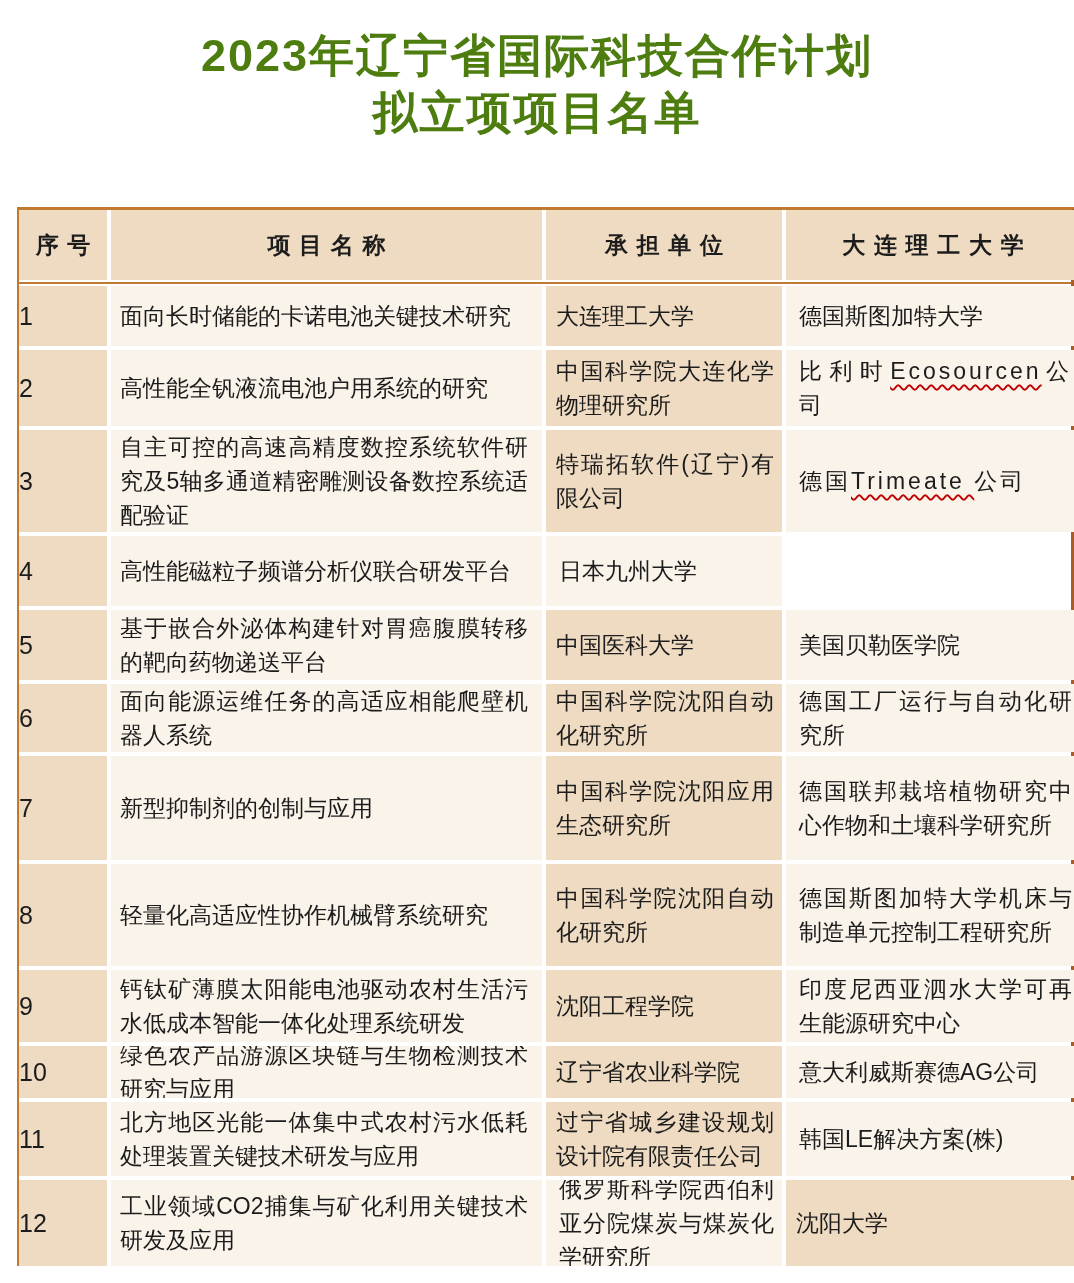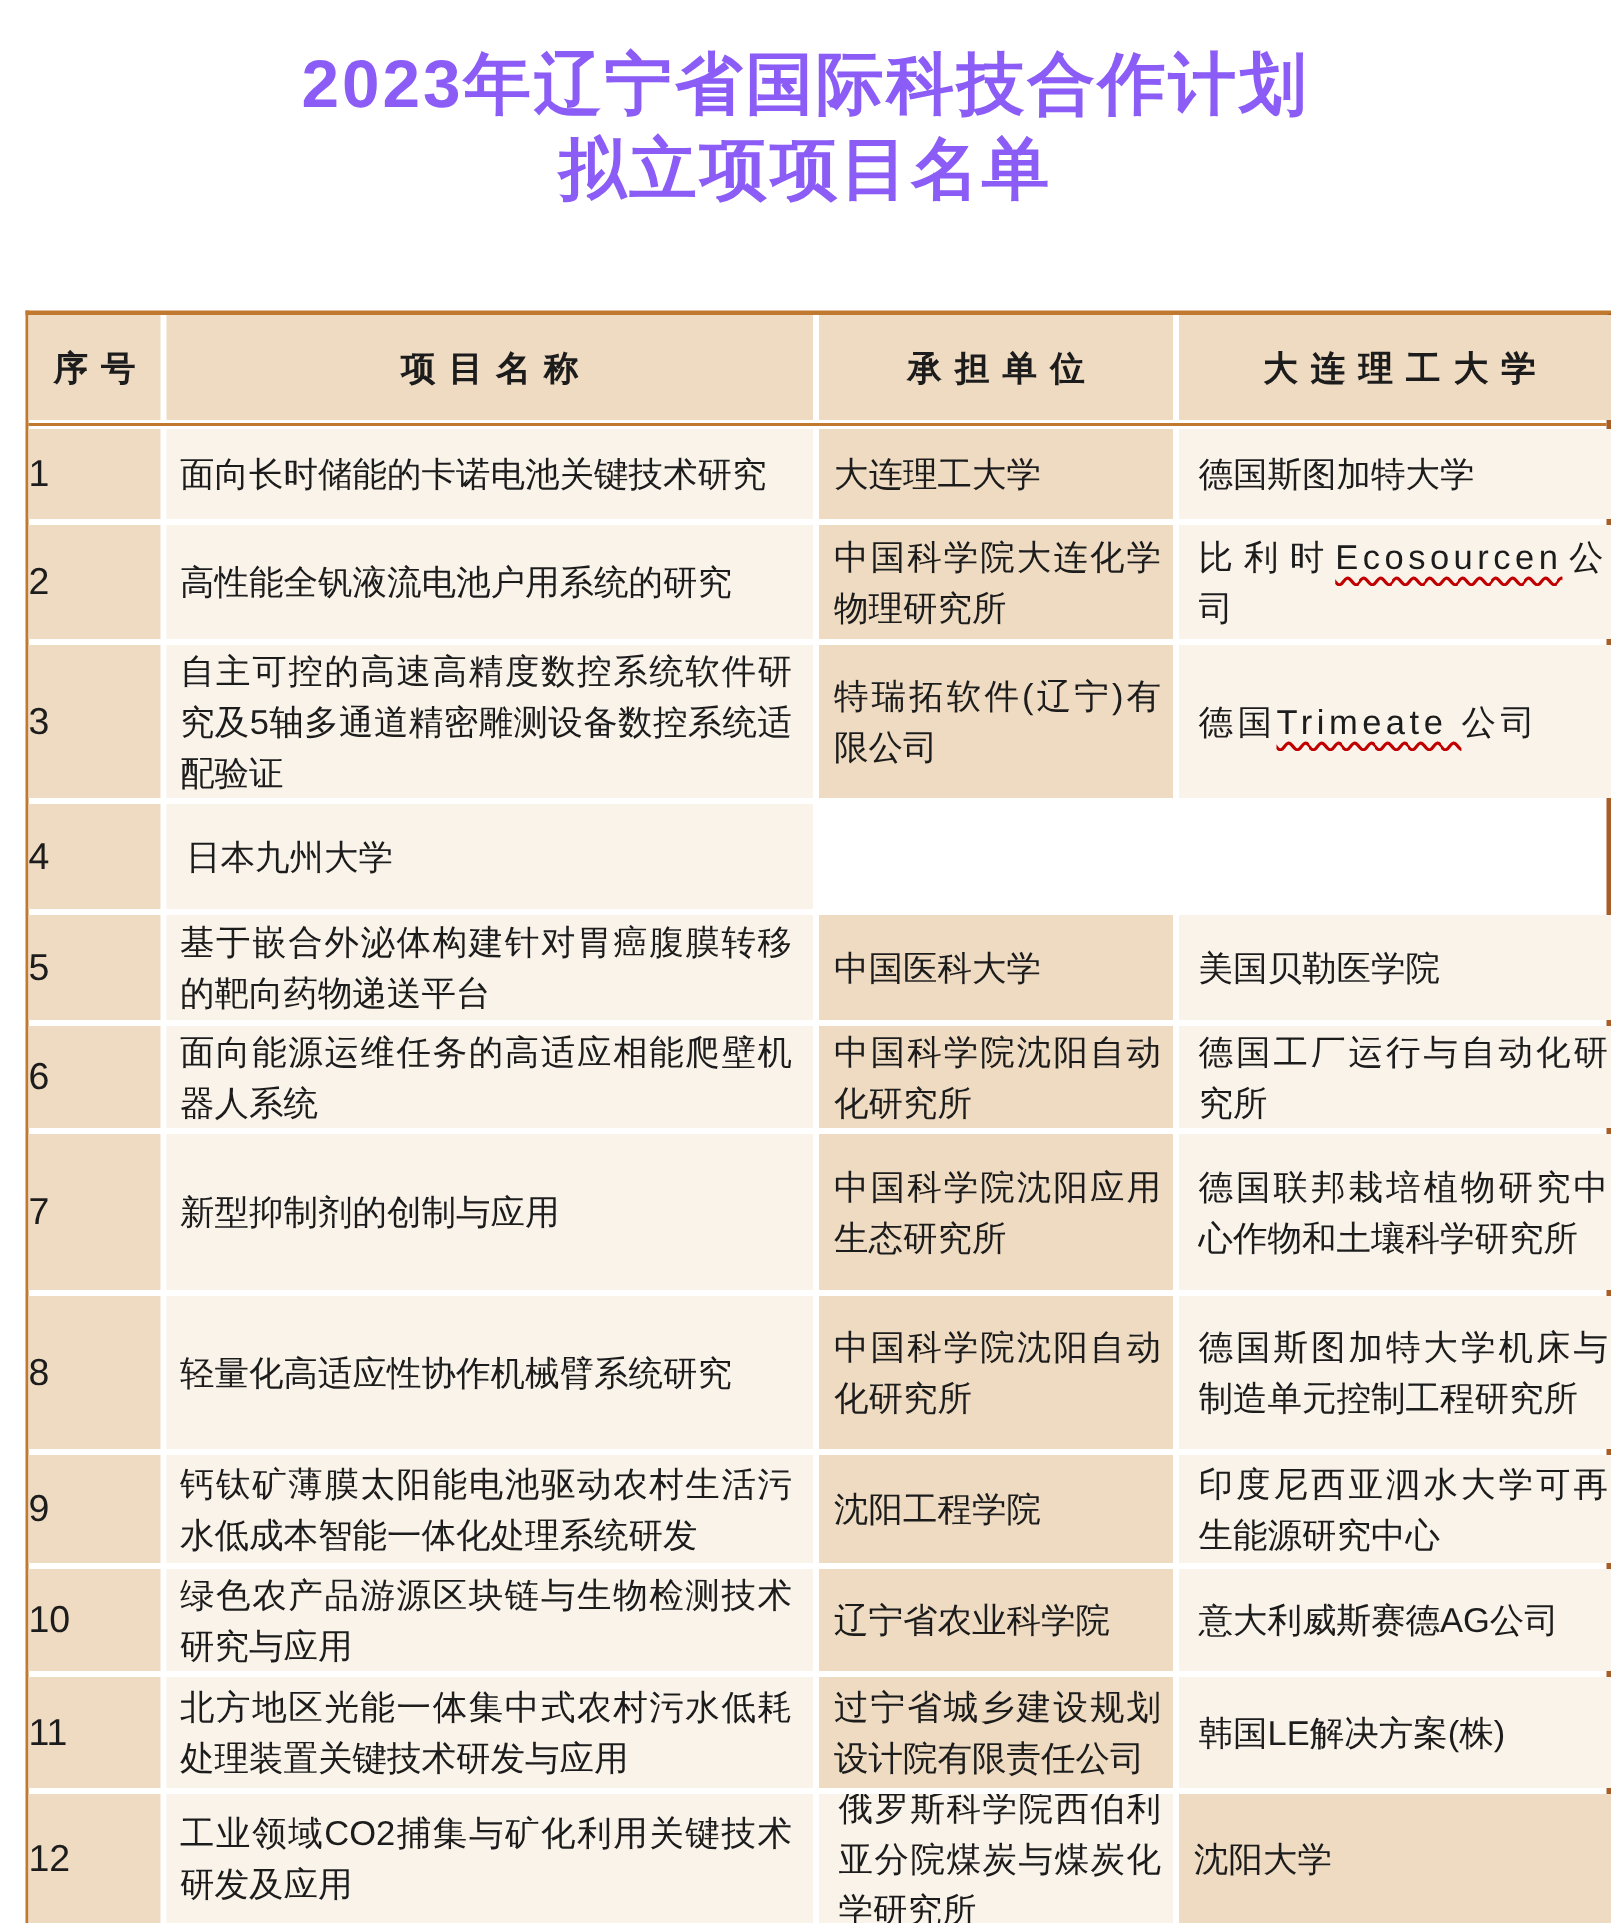--- a/index.html
+++ b/index.html
@@ -1,21 +1,21 @@
 <!DOCTYPE html>
 <html><head>
 <meta charset="utf-8">
 <style>
   html,body{margin:0;padding:0;background:#ffffff;}
   body{font-family:"Liberation Sans","DejaVu Sans",sans-serif;color:#1c1c1c;}
   #page{width:1074px;height:1283px;overflow:hidden;background:#ffffff;position:relative;}
 
   
   #title-block{padding-top:27px;height:180px;text-align:center;}
-  .title-line{font-size:45px;font-weight:bold;color:#8b5cf6;letter-spacing:2px;line-height:57px;}
+  .title-line{font-size:45px;font-weight:bold;color:#4d7c0f;letter-spacing:2px;line-height:57px;}
 
   
   #tbl{margin-left:17px;border-left:2px solid #c0792f;border-top:3px solid #c0792f;
        border-right:7px solid #a85d26;background:#ffffff;width:1061px;box-sizing:border-box;}
   .grid-row{display:grid;grid-template-columns:88px 431px 236px 294px;column-gap:4px;}
   .cell{display:flex;align-items:center;box-sizing:border-box;overflow:hidden;}
   .tan{background:#eedbc2;}
   .cream{background:#faf3ea;}
   .cell-inner{width:100%;}
 
@@ -102,20 +102,23 @@
             <div class="cell-inner">特瑞拓软件(辽宁)有限公司</div>
           </div>
           <div class="cell cream txt foreign-cell spread">
             <div class="cell-inner"><span>德国</span><span class="spell-err">Trimeate </span><span>公司</span></div>
           </div>
         </div>
         <div class="grid-row" style="height: 70px;">
           <div class="cell tan num-cell">
             <div class="cell-inner">4</div>
           </div>
+          <div class="cell cream txt project-cell">
+            <div class="cell-inner">高性能磁粒子频谱分析仪联合研发平台</div>
+          </div>
           <div class="cell cream txt foreign-cell">
             <div class="cell-inner"><span>日本九州大学</span></div>
           </div>
         </div>
         <div class="grid-row" style="height: 70px;">
           <div class="cell tan num-cell">
             <div class="cell-inner">5</div>
           </div>
           <div class="cell cream txt project-cell">
             <div class="cell-inner">基于嵌合外泌体构建针对胃癌腹膜转移的靶向药物递送平台</div>
@@ -176,21 +179,21 @@
           <div class="cell cream txt project-cell">
             <div class="cell-inner">钙钛矿薄膜太阳能电池驱动农村生活污水低成本智能一体化处理系统研发</div>
           </div>
           <div class="cell tan txt unit-cell">
             <div class="cell-inner">沈阳工程学院</div>
           </div>
           <div class="cell cream txt foreign-cell">
             <div class="cell-inner"><span>印度尼西亚泗水大学可再生能源研究中心</span></div>
           </div>
         </div>
-        <div class="grid-row" style="height: 68px;">
+        <div class="grid-row" style="height: 52px;">
           <div class="cell tan num-cell">
             <div class="cell-inner">10</div>
           </div>
           <div class="cell cream txt project-cell">
             <div class="cell-inner">绿色农产品游源区块链与生物检测技术研究与应用</div>
           </div>
           <div class="cell tan txt unit-cell">
             <div class="cell-inner">辽宁省农业科学院</div>
           </div>
           <div class="cell cream txt foreign-cell">

